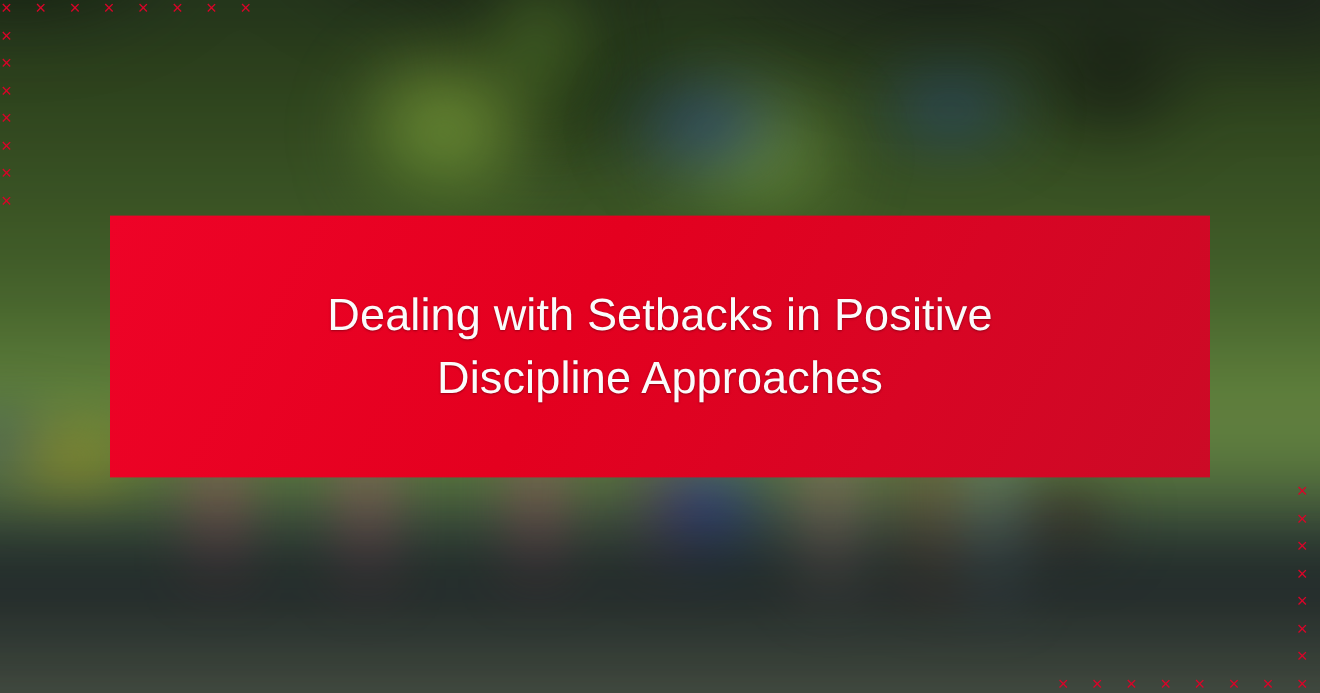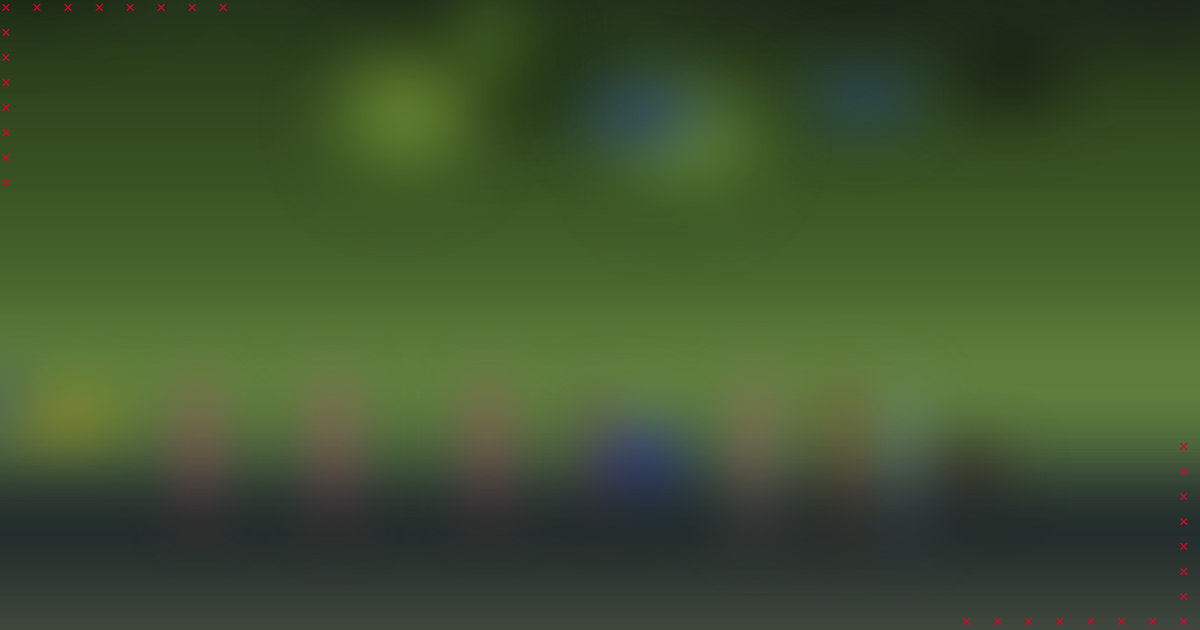--- a/index.html
+++ b/index.html
@@ -172,14 +172,17 @@
 
   <div class="x-grid br">×
 ×
 ×
 ×
 ×
 ×
 ×
 × × × × × × × ×</div>
 
+  <div class="banner">
+    <h1 class="banner-title">Dealing with Setbacks in Positive Discipline Approaches</h1>
+  </div>
 
 </div>
 
 </body></html>

